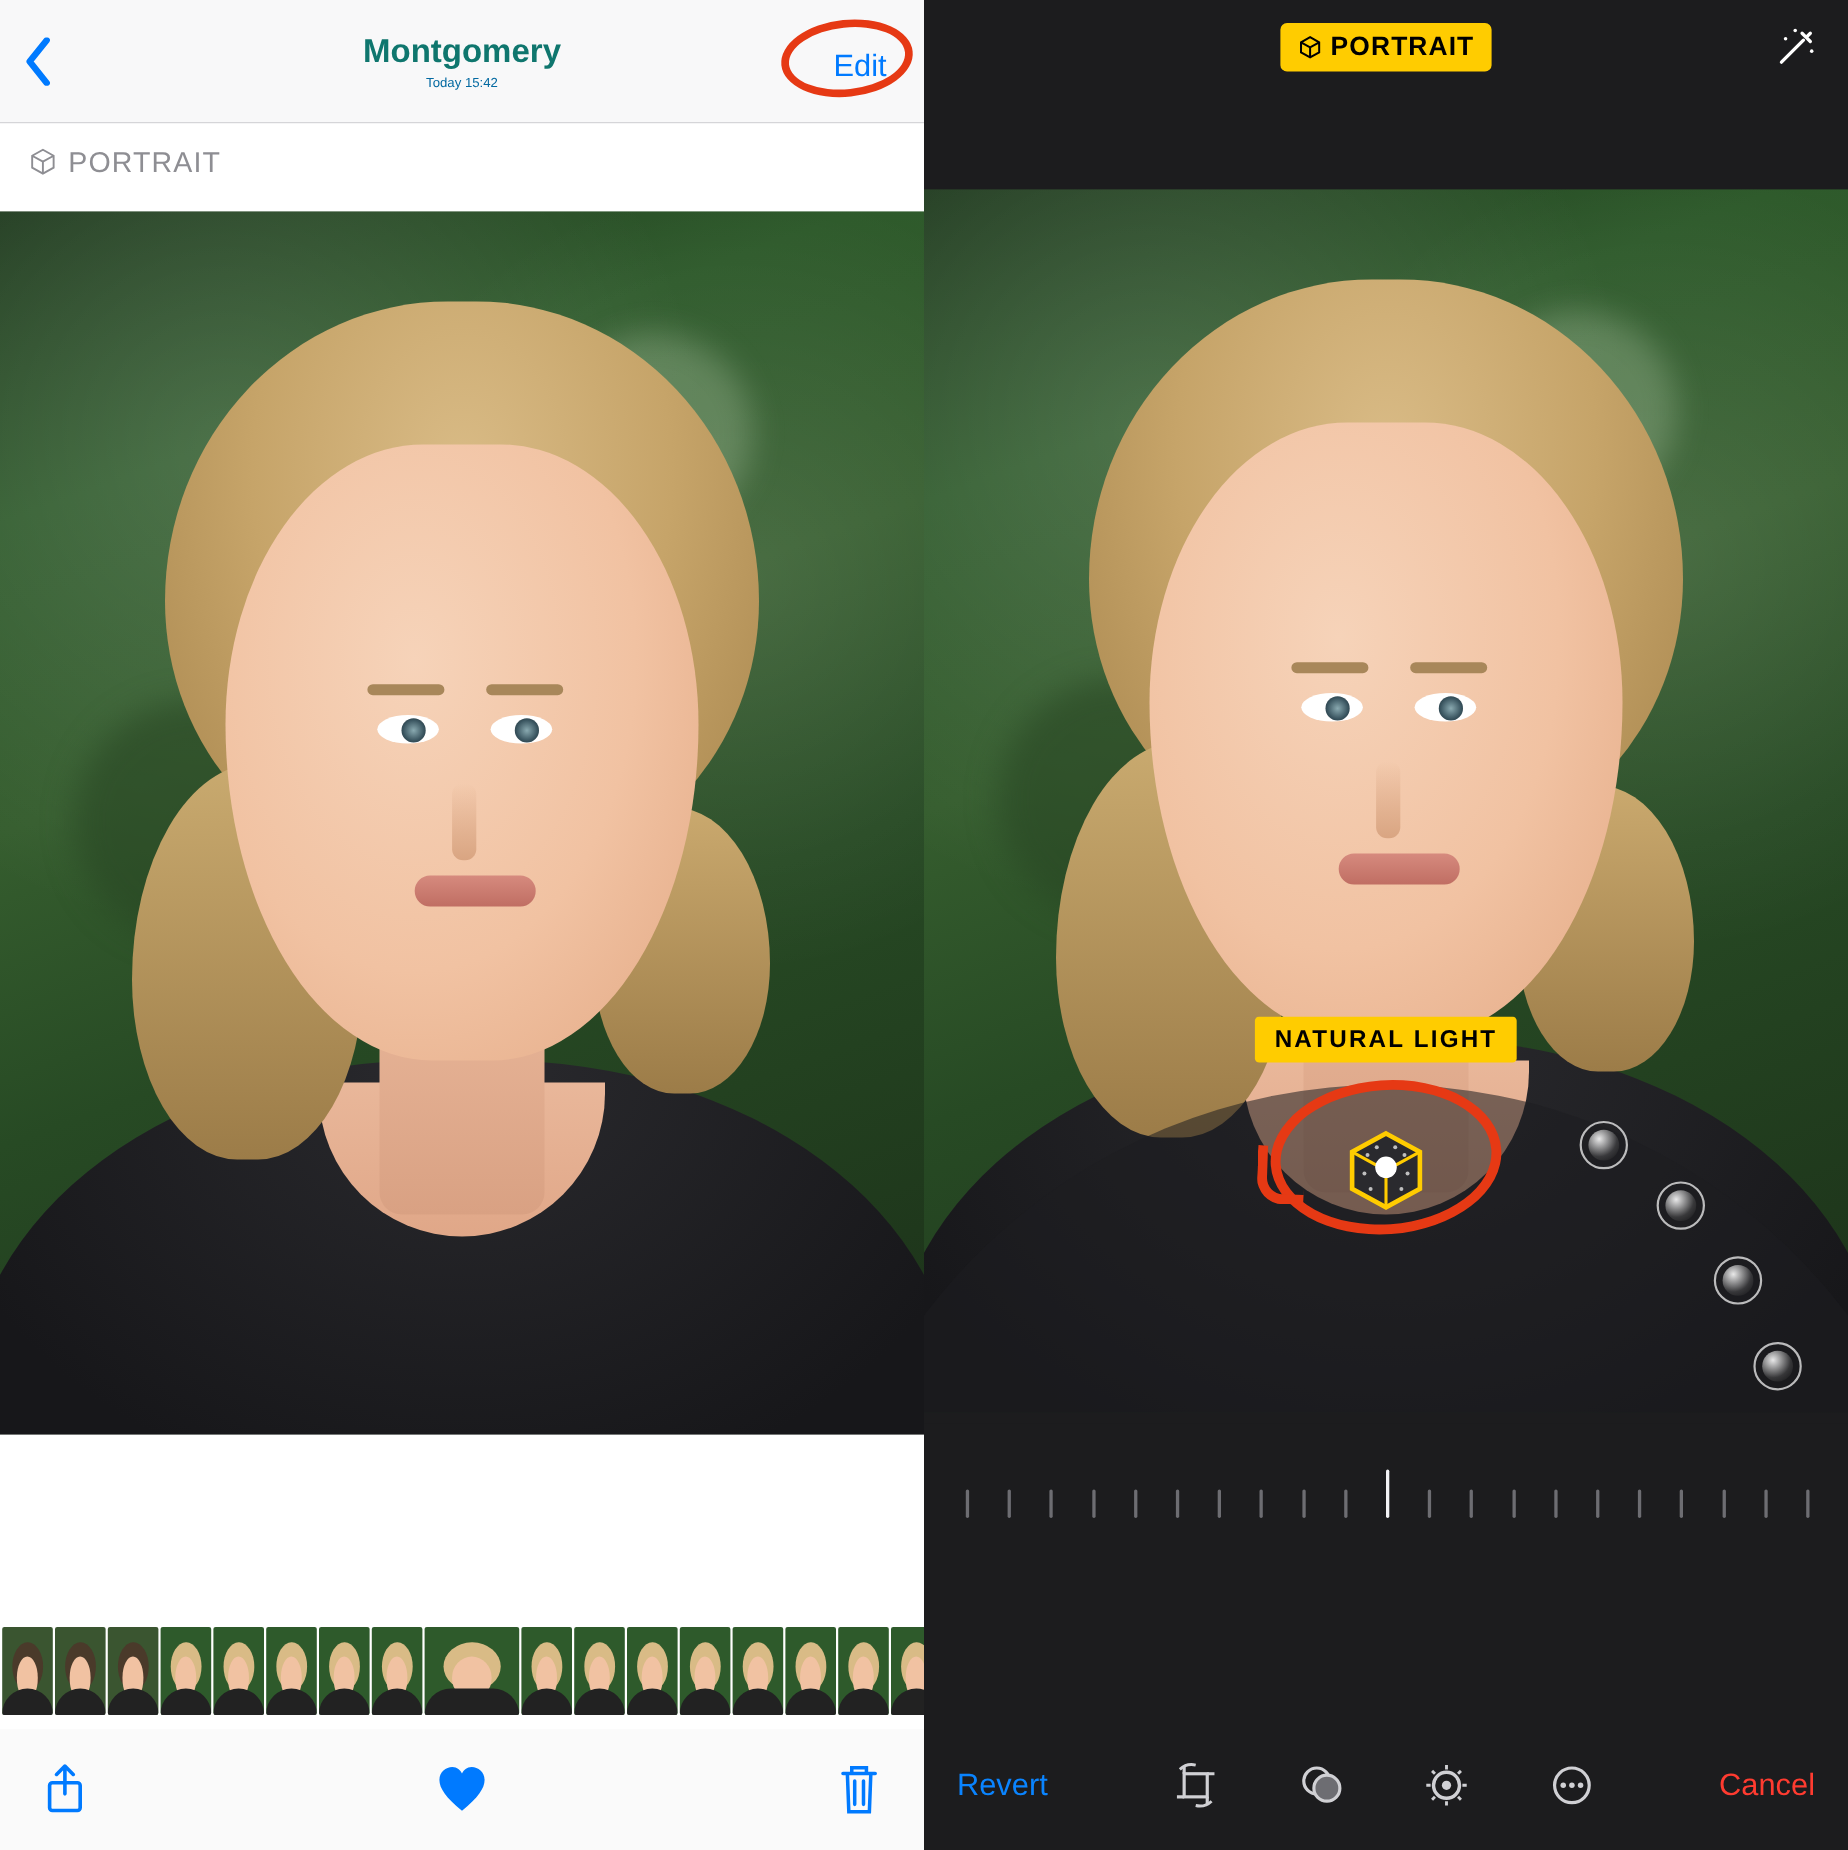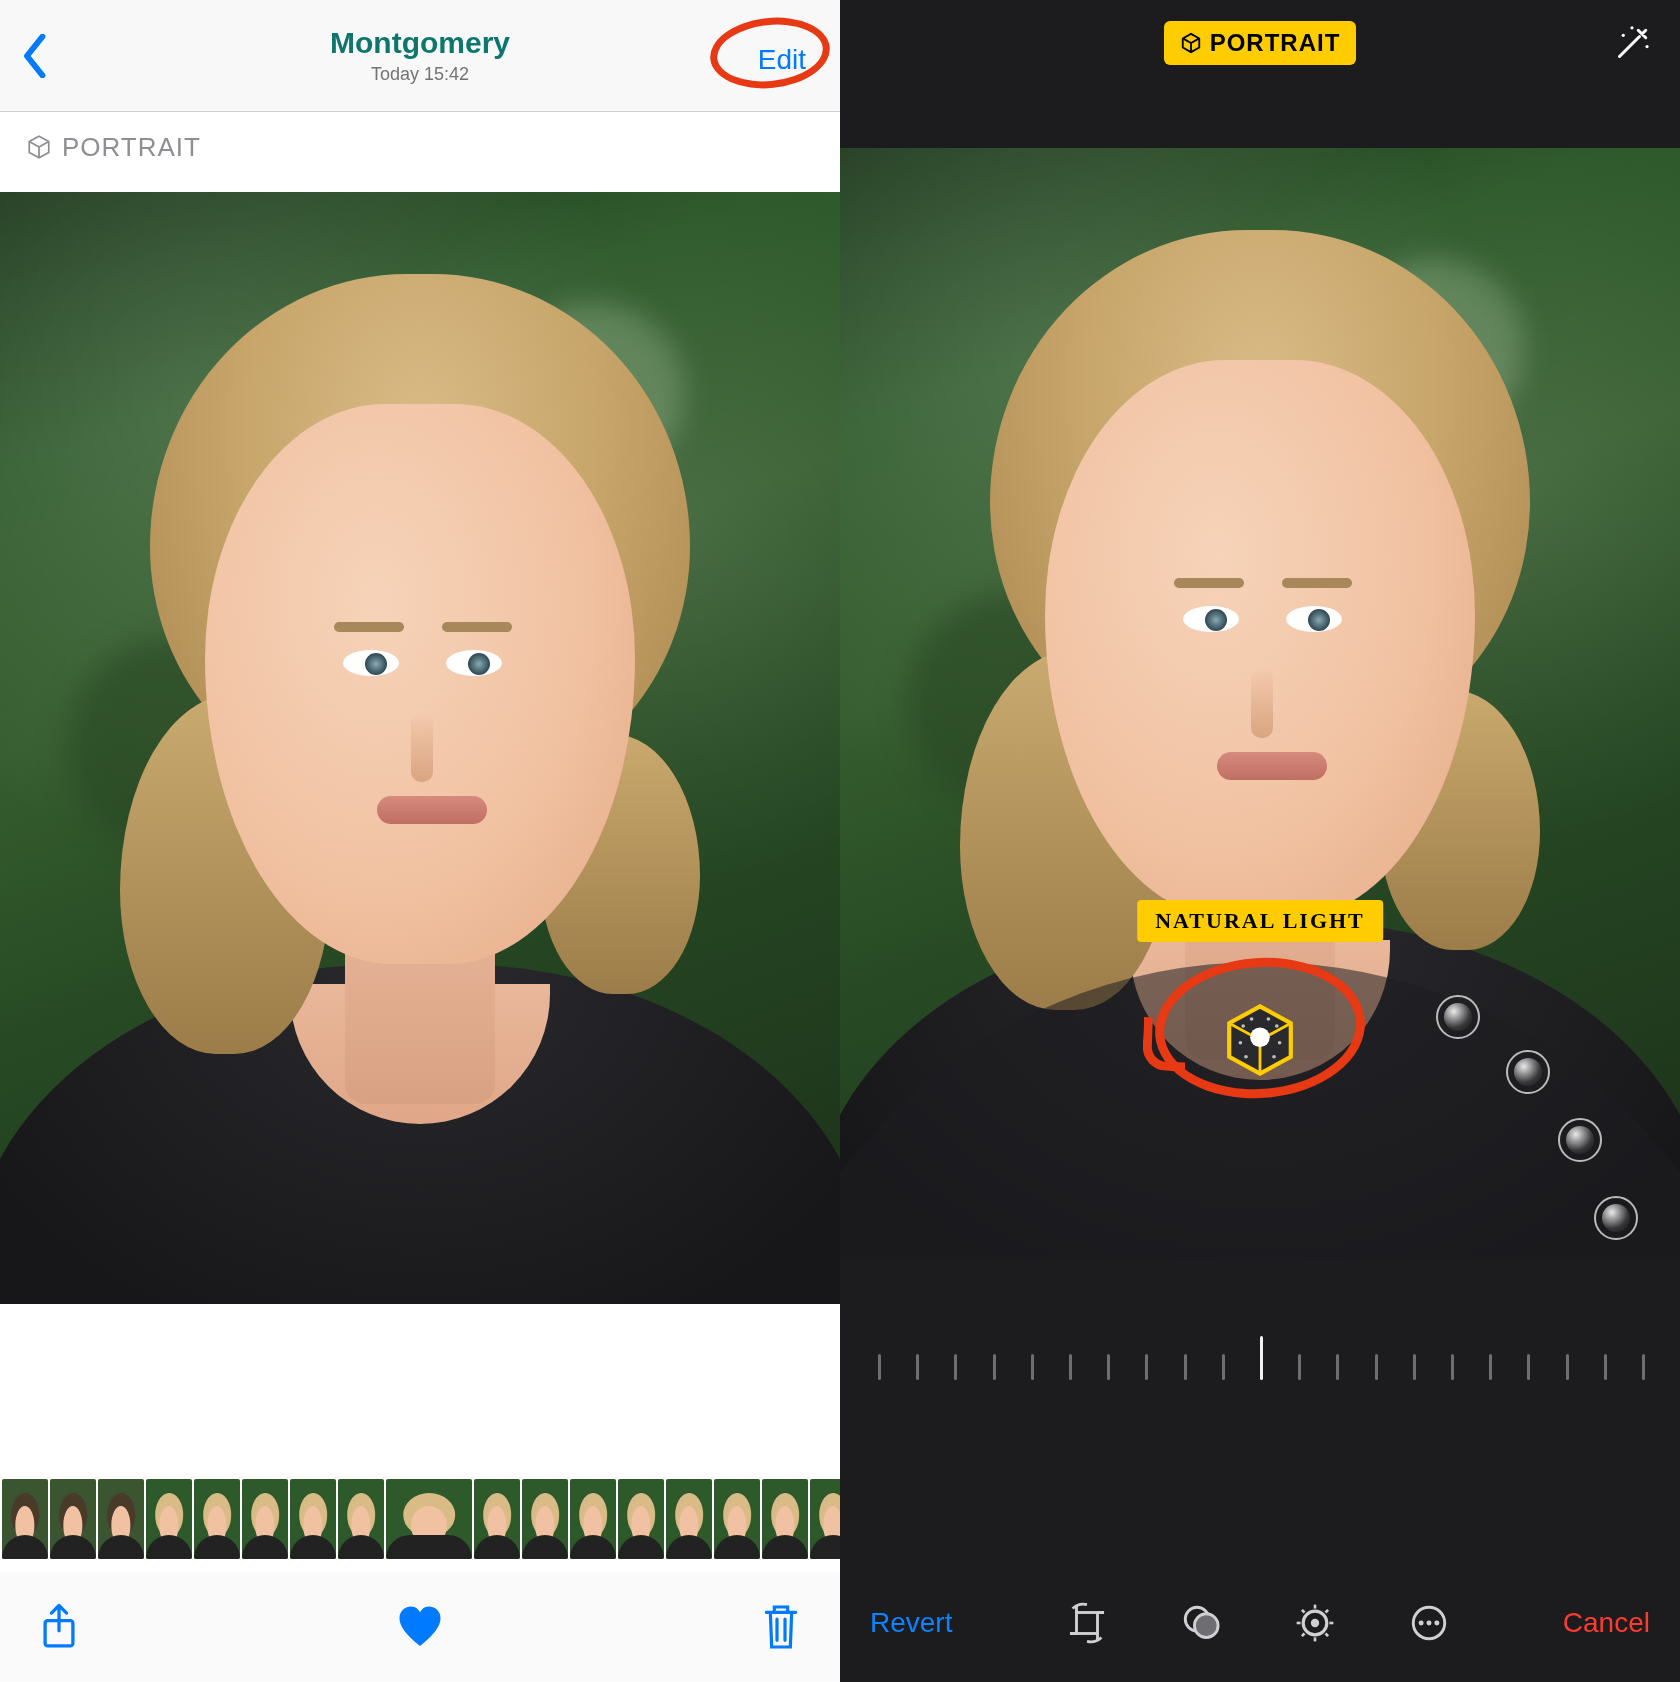--- a/index.html
+++ b/index.html
@@ -6,29 +6,29 @@
   html, body { width: 1680px; height: 1682px; font-family: -apple-system, "Helvetica Neue", Arial, sans-serif; background:#000; }
   .wrap { display:flex; width:1680px; height:1682px; }
   .pane { position:relative; height:100%; overflow:hidden; }
   .left { width:840px; background:#fff; }
   .right { width:840px; background:#1c1c1e; }
   
   .l-header { height:112px; border-bottom:1px solid #d1d1d4; position:relative; display:flex; align-items:center; justify-content:center; background:#f8f8f9;}
   .back { position:absolute; left:22px; top:34px; }
   .title-block { text-align:center; }
   .title { font-size:30px; font-weight:600; color:#0f766e; }
-  .subtitle { font-size:18px; color:#737373; margin-top:4px; }
+  .subtitle { font-size:12px; color:#0369a1; margin-top:4px; }
   .edit-btn { position:absolute; right:34px; top:44px; font-size:28px; color:#007aff; font-weight:400;}
   .red-circle1 { position:absolute; right:10px; top:18px; width:120px; height:70px; border:7px solid #e63914; border-radius:50%/50%; transform:rotate(-6deg); pointer-events:none;}
   .l-badgebar { height:70px; display:flex; align-items:center; padding-left:26px; gap:10px; color:#8e8e93; background:#fff;}
   .l-badgebar .txt { font-size:26px; letter-spacing:1px; font-weight:500;}
   
   .photo { position:relative; overflow:hidden; }
   .left .photo { height:1112px; margin-top:10px;}
-  .right .photo { height:1112px; margin-top:62px;font-family:Liberation Serif, serif;}
+  .right .photo { height:1112px; margin-top:86px;}
   .sky-bg { position:absolute; inset:0; background:
      radial-gradient(circle at 25% 20%, rgba(255,255,255,0.15), transparent 40%),
      radial-gradient(circle at 80% 30%, rgba(255,255,255,0.1), transparent 35%),
      linear-gradient(160deg,#1f3a1e 0%, #2e5a2b 20%, #355d2e 40%, #274a24 60%, #1b2f18 100%);
   }
   .sky-bg::before, .sky-bg::after{ content:""; position:absolute; border-radius:50%; filter:blur(14px); }
   .sky-bg::before{ width:180px;height:180px; left:60%; top:10%; background:rgba(210,230,200,0.25);}
   .sky-bg::after{ width:220px;height:220px; left:8%; top:40%; background:rgba(40,70,35,0.6);}
   
   .person { position:absolute; left:50%; bottom:0; transform:translateX(-50%); width:100%; height:100%; }

